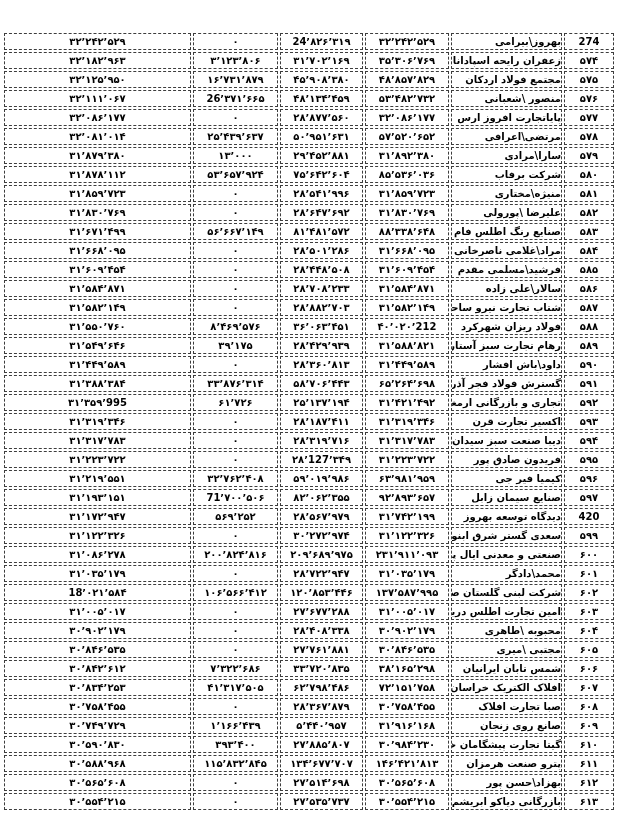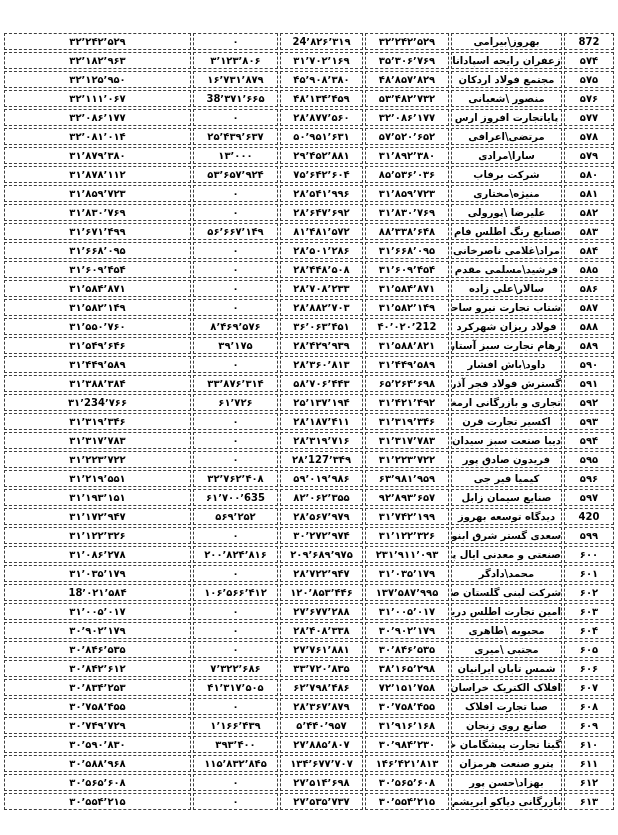--- a/index.html
+++ b/index.html
@@ -37,21 +37,21 @@
     line-height: 14px;
     vertical-align: middle;
     white-space: nowrap;
     overflow: hidden;
   }
   td.c-no {
     text-align: center;
     padding-left: 13px; 
   }
   td.c-name {
-    text-align: center;
+    text-align: right;
     padding-left: 1px;
     padding-right: 3px;
     margin-top: 45px;
   }
   td.c-a, td.c-b, td.c-c, td.c-d {
     direction: ltr;
     text-align: center;
   }
   td.c-d {
     padding-right: 52px; 
@@ -65,21 +65,21 @@
     <colgroup>
       <col style="width:50px">
       <col style="width:111px">
       <col style="width:84px">
       <col style="width:83px">
       <col style="width:85px">
       <col style="width:187px">
     </colgroup>
     <tbody>
         <tr>
-          <td class="c-no">872</td>
+          <td class="c-no">274</td>
           <td class="c-name">بهروز\بیرامی</td>
           <td class="c-a">۳۲٬۲۴۲٬۵۲۹</td>
           <td class="c-b">24٬۸۲۶٬۳۱۹</td>
           <td class="c-c">۰</td>
           <td class="c-d">۳۲٬۲۴۲٬۵۲۹</td>
         </tr>
         <tr>
           <td class="c-no">۵۷۴</td>
           <td class="c-name">زعفران رایحه اسپادانا</td>
           <td class="c-a">۳۵٬۳۰۶٬۷۶۹</td>
@@ -93,21 +93,21 @@
           <td class="c-a">۴۸٬۸۵۷٬۸۲۹</td>
           <td class="c-b">۴۵٬۹۰۸٬۳۸۰</td>
           <td class="c-c">۱۶٬۷۳۱٬۸۷۹</td>
           <td class="c-d">۳۲٬۱۲۵٬۹۵۰</td>
         </tr>
         <tr>
           <td class="c-no">۵۷۶</td>
           <td class="c-name">منصور \شعبانی</td>
           <td class="c-a">۵۳٬۴۸۲٬۷۳۲</td>
           <td class="c-b">۴۸٬۱۳۴٬۴۵۹</td>
-          <td class="c-c">38٬۳۷۱٬۶۶۵</td>
+          <td class="c-c">26٬۳۷۱٬۶۶۵</td>
           <td class="c-d">۳۲٬۱۱۱٬۰۶۷</td>
         </tr>
         <tr>
           <td class="c-no">۵۷۷</td>
           <td class="c-name">پایاتجارت افروز ارس</td>
           <td class="c-a">۳۲٬۰۸۶٬۱۷۷</td>
           <td class="c-b">۲۸٬۸۷۷٬۵۶۰</td>
           <td class="c-c">۰</td>
           <td class="c-d">۳۲٬۰۸۶٬۱۷۷</td>
         </tr>
@@ -222,21 +222,21 @@
           <td class="c-b">۵۸٬۷۰۶٬۴۴۳</td>
           <td class="c-c">۳۳٬۸۷۶٬۳۱۴</td>
           <td class="c-d">۳۱٬۳۸۸٬۳۸۴</td>
         </tr>
         <tr>
           <td class="c-no">۵۹۲</td>
           <td class="c-name">تجاری و بازرگانی ارمغان مهر بازر</td>
           <td class="c-a">۳۱٬۴۲۱٬۴۹۲</td>
           <td class="c-b">۲۵٬۱۳۷٬۱۹۴</td>
           <td class="c-c">۶۱٬۷۲۶</td>
-          <td class="c-d">۳۱٬234٬۷۶۶</td>
+          <td class="c-d">۳۱٬۳۵۹٬995</td>
         </tr>
         <tr>
           <td class="c-no">۵۹۳</td>
           <td class="c-name">اکسیر تجارت قرن</td>
           <td class="c-a">۳۱٬۳۱۹٬۳۴۶</td>
           <td class="c-b">۲۸٬۱۸۷٬۴۱۱</td>
           <td class="c-c">۰</td>
           <td class="c-d">۳۱٬۳۱۹٬۳۴۶</td>
         </tr>
         <tr>
@@ -261,21 +261,21 @@
           <td class="c-a">۶۳٬۹۸۱٬۹۵۹</td>
           <td class="c-b">۵۹٬۰۱۹٬۹۸۶</td>
           <td class="c-c">۳۲٬۷۶۲٬۴۰۸</td>
           <td class="c-d">۳۱٬۲۱۹٬۵۵۱</td>
         </tr>
         <tr>
           <td class="c-no">۵۹۷</td>
           <td class="c-name">صنایع سیمان زابل</td>
           <td class="c-a">۹۲٬۸۹۳٬۶۵۷</td>
           <td class="c-b">۸۲٬۰۶۲٬۳۵۵</td>
-          <td class="c-c">۶۱٬۷۰۰٬635</td>
+          <td class="c-c">71٬۷۰۰٬۵۰۶</td>
           <td class="c-d">۳۱٬۱۹۳٬۱۵۱</td>
         </tr>
         <tr>
           <td class="c-no">420</td>
           <td class="c-name">دیدگاه توسعه بهروز</td>
           <td class="c-a">۳۱٬۷۴۲٬۱۹۹</td>
           <td class="c-b">۲۸٬۵۶۷٬۹۷۹</td>
           <td class="c-c">۵۶۹٬۲۵۲</td>
           <td class="c-d">۳۱٬۱۷۲٬۹۴۷</td>
         </tr>

